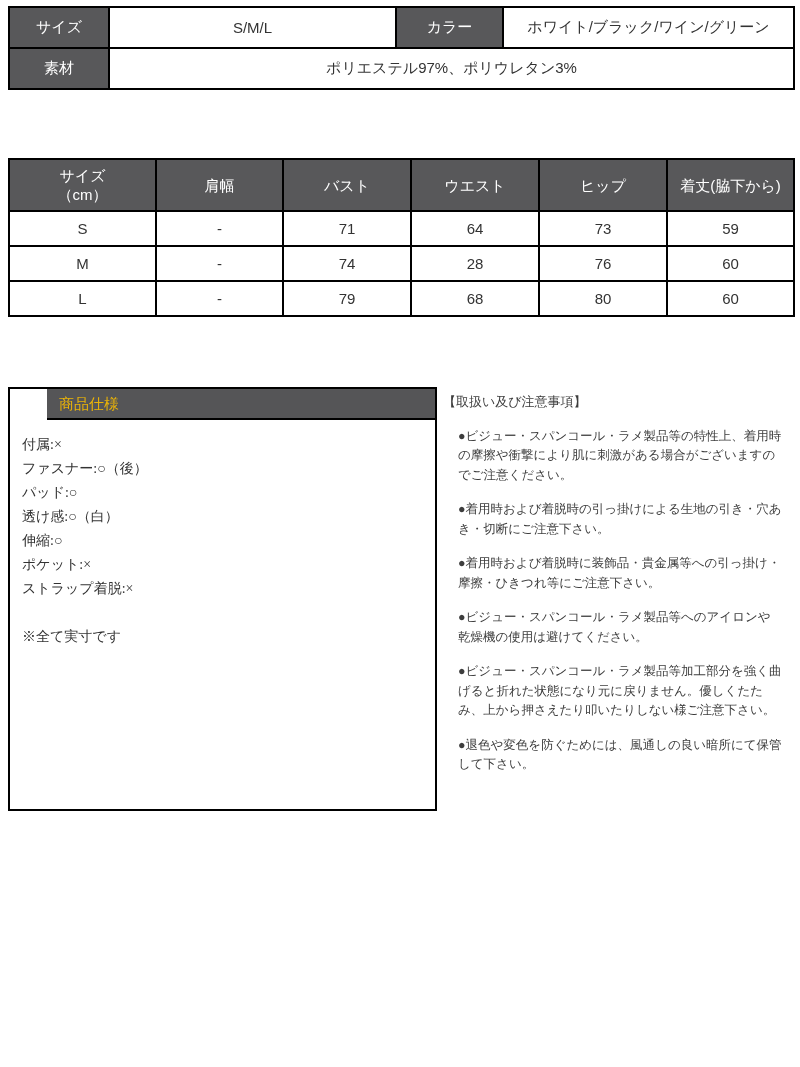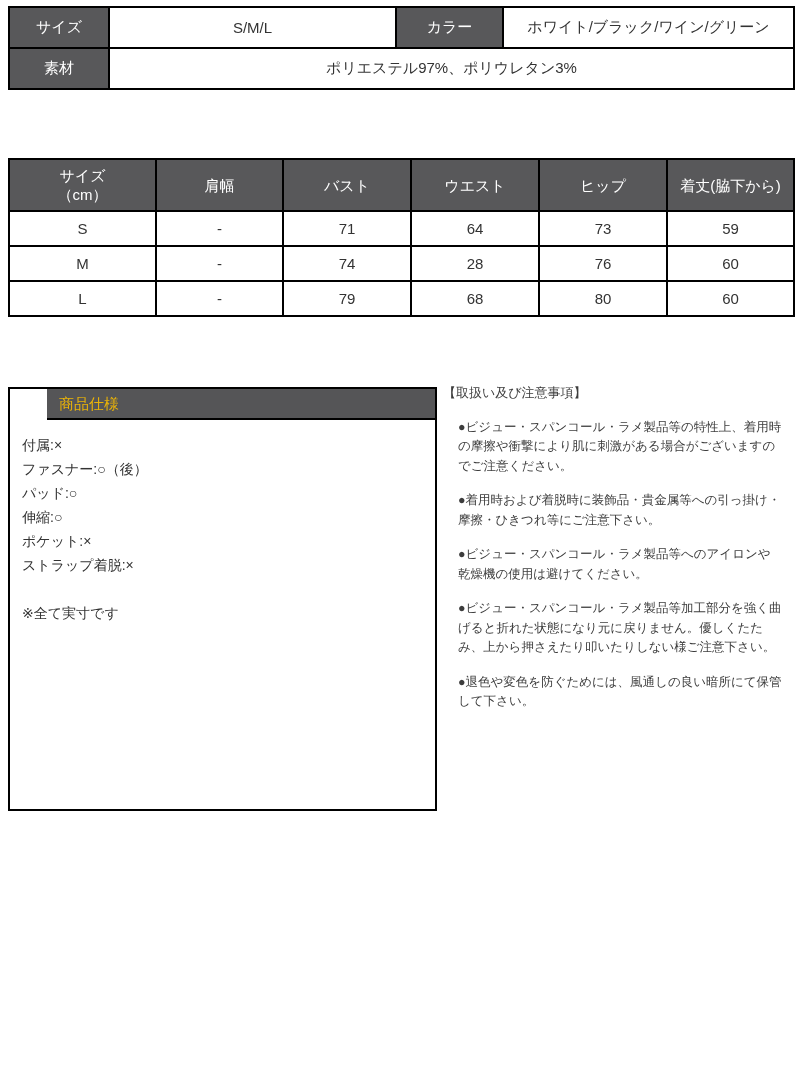--- a/index.html
+++ b/index.html
@@ -82,29 +82,30 @@
     line-height: 29px;
     padding: 0 12px;
     border-bottom: 2px solid #000000;
     margin-left: 37px;
   }
   .spec-body {
     padding: 13px 12px;
     font-size: 14px;
     line-height: 24px;
     color: #333333;
+    font-family: Liberation Serif, serif;
   }
   .spec-item { margin: 0; }
   .spec-note { margin: 24px 0 6px 0; }
 
   
   .care {
     position: absolute;
     left: 443px;
-    top: 383px;
+    top: 392px;
     width: 355px;
     font-size: 12.5px;
     line-height: 19.5px;
     color: #3d3d3d;
   }
   .care-title { margin: 0; font-weight: normal; font-size: 13px; }
   .care-item { margin: 15px; }
 </style>
 </head>
 <body>
@@ -179,27 +180,29 @@
     </tr>
   </tbody>
 </table>
 
 <div class="spec-box">
   <div class="spec-header">商品仕様</div>
   <div class="spec-body">
     <p class="spec-item">付属:×</p>
     <p class="spec-item">ファスナー:○（後）</p>
     <p class="spec-item">パッド:○</p>
+    <p class="spec-item">透け感:○（白）</p>
     <p class="spec-item">伸縮:○</p>
     <p class="spec-item">ポケット:×</p>
     <p class="spec-item">ストラップ着脱:×</p>
     <p class="spec-note">※全て実寸です</p>
   </div>
 </div>
 
 <div class="care">
   <p class="care-title">【取扱い及び注意事項】</p>
   <p class="care-item">●ビジュー・スパンコール・ラメ製品等の特性上、着用時の摩擦や衝撃により肌に刺激がある場合がございますのでご注意ください。</p>
+  <p class="care-item">●着用時および着脱時の引っ掛けによる生地の引き・穴あき・切断にご注意下さい。</p>
   <p class="care-item">●着用時および着脱時に装飾品・貴金属等への引っ掛け・摩擦・ひきつれ等にご注意下さい。</p>
   <p class="care-item">●ビジュー・スパンコール・ラメ製品等へのアイロンや乾燥機の使用は避けてください。</p>
   <p class="care-item">●ビジュー・スパンコール・ラメ製品等加工部分を強く曲げると折れた状態になり元に戻りません。優しくたたみ、上から押さえたり叩いたりしない様ご注意下さい。</p>
   <p class="care-item">●退色や変色を防ぐためには、風通しの良い暗所にて保管して下さい。</p>
 </div>
 
 </body></html>

